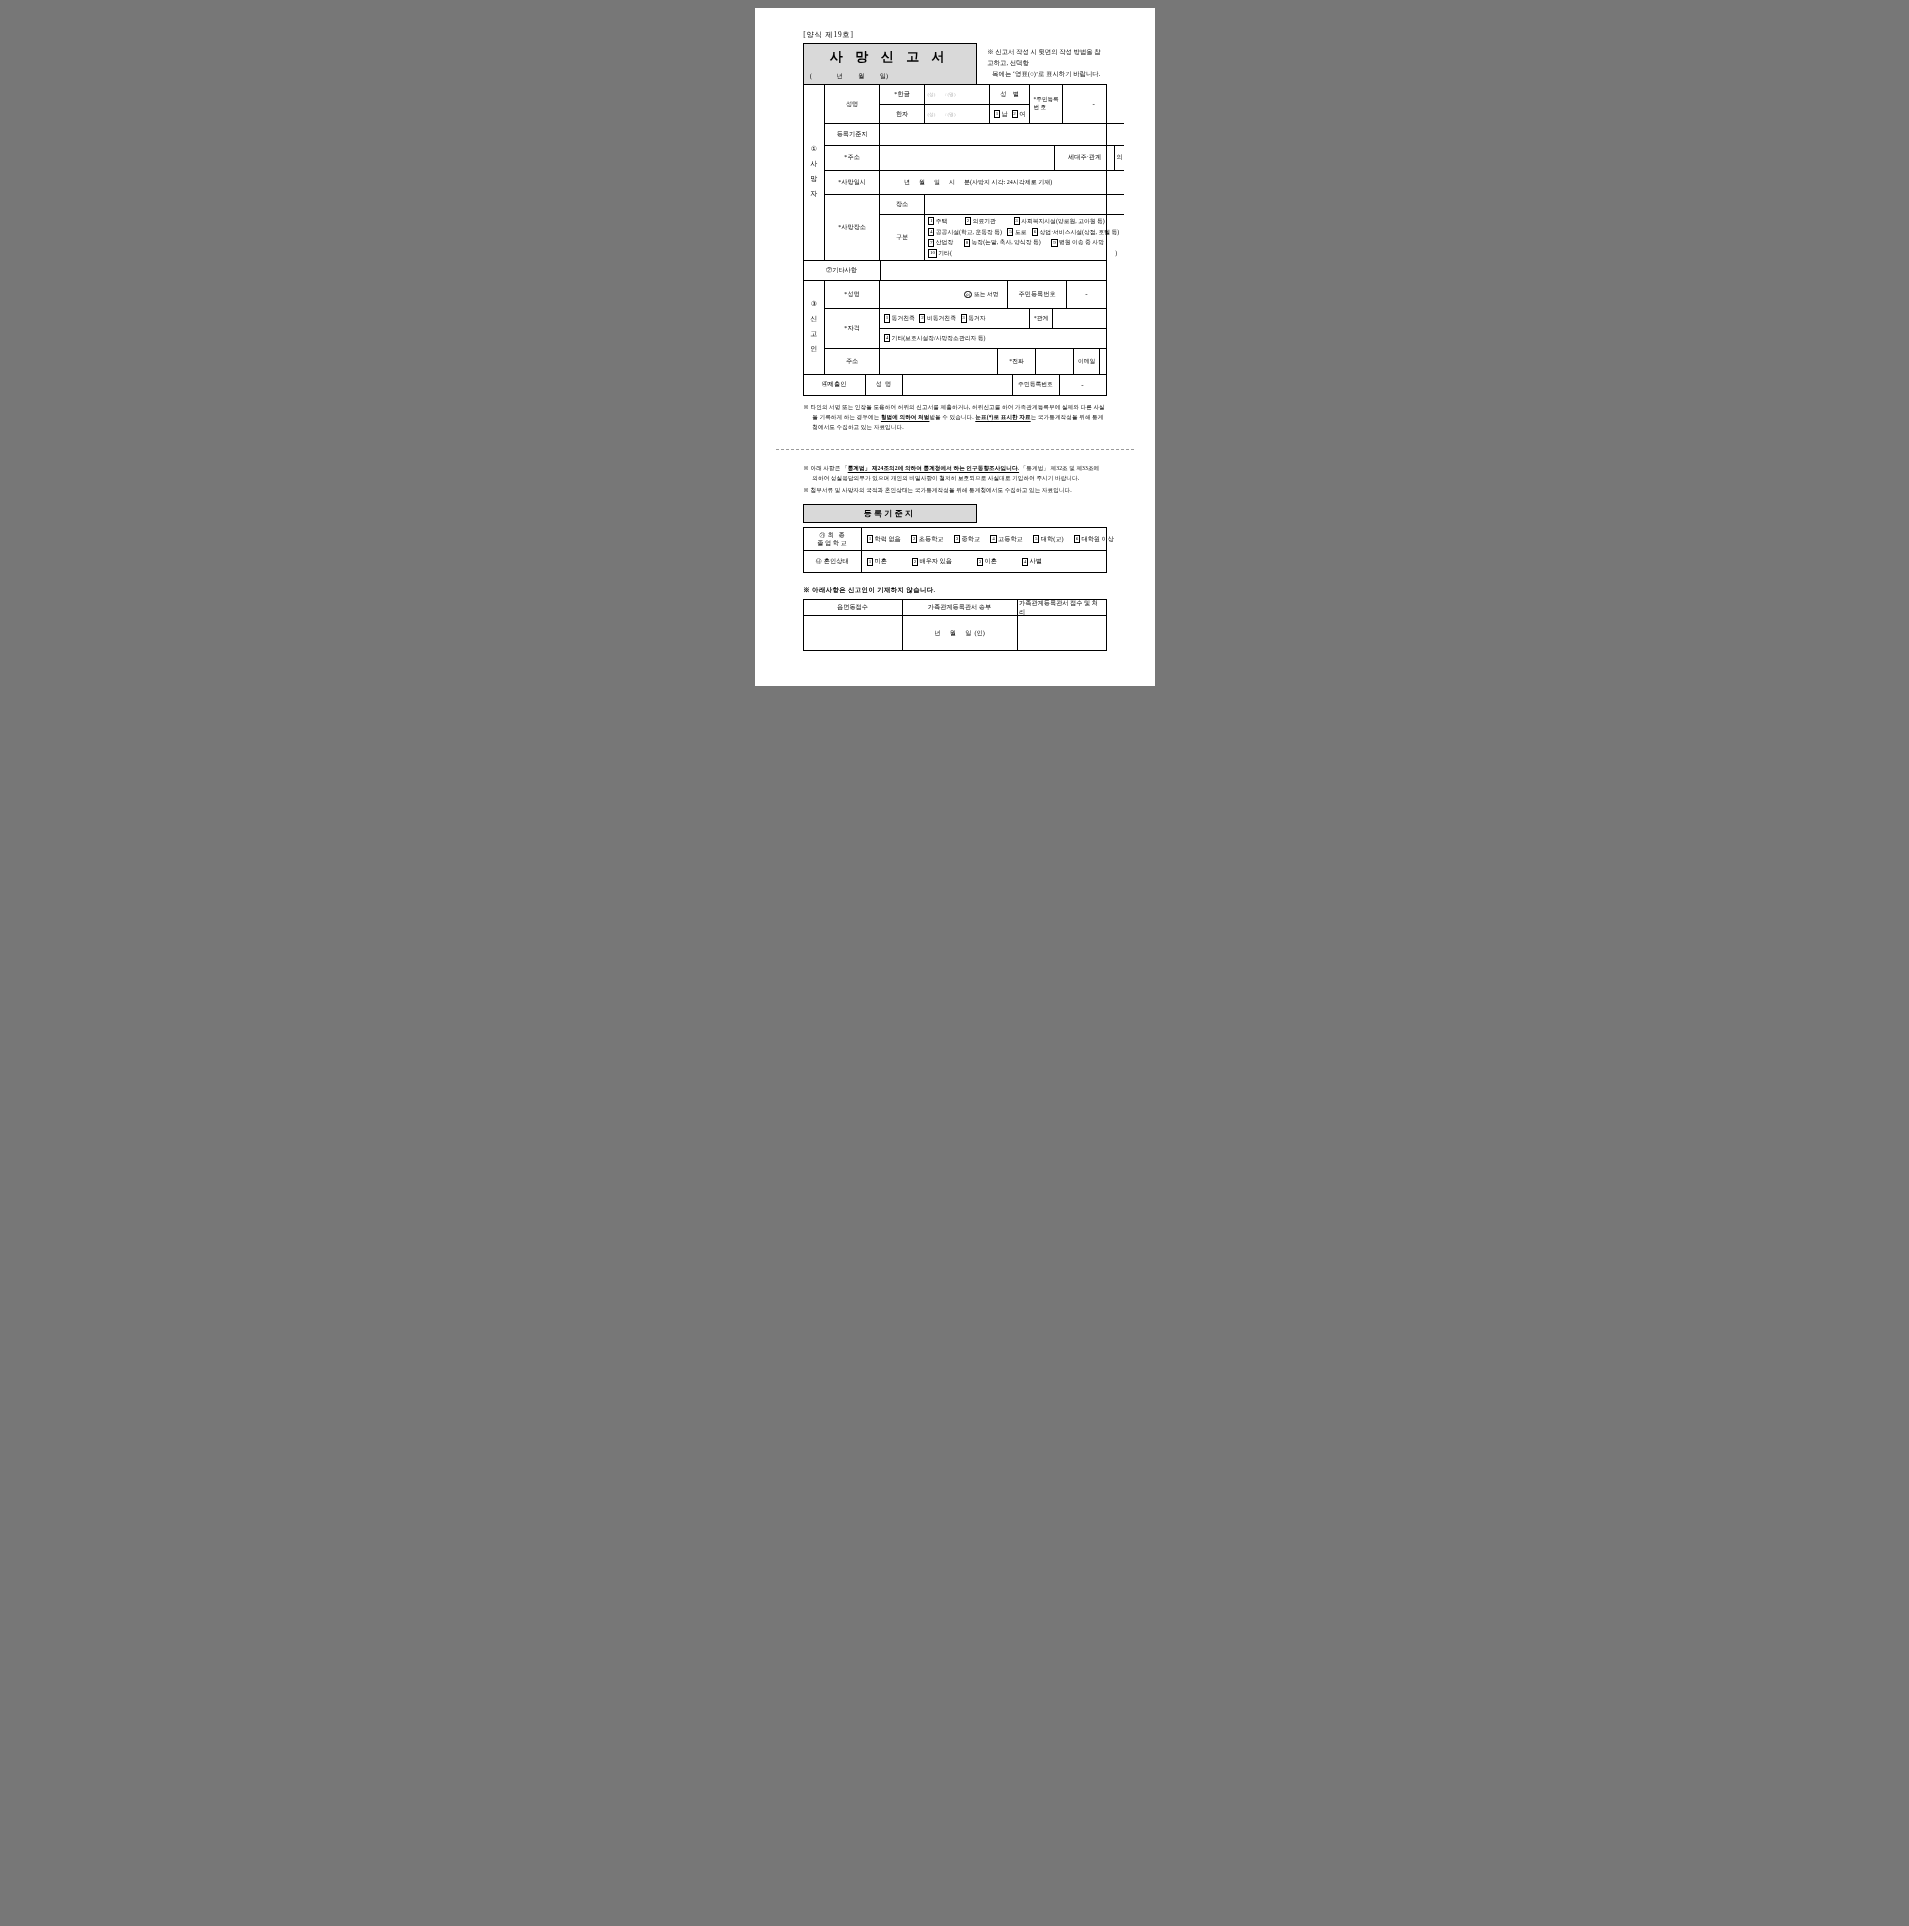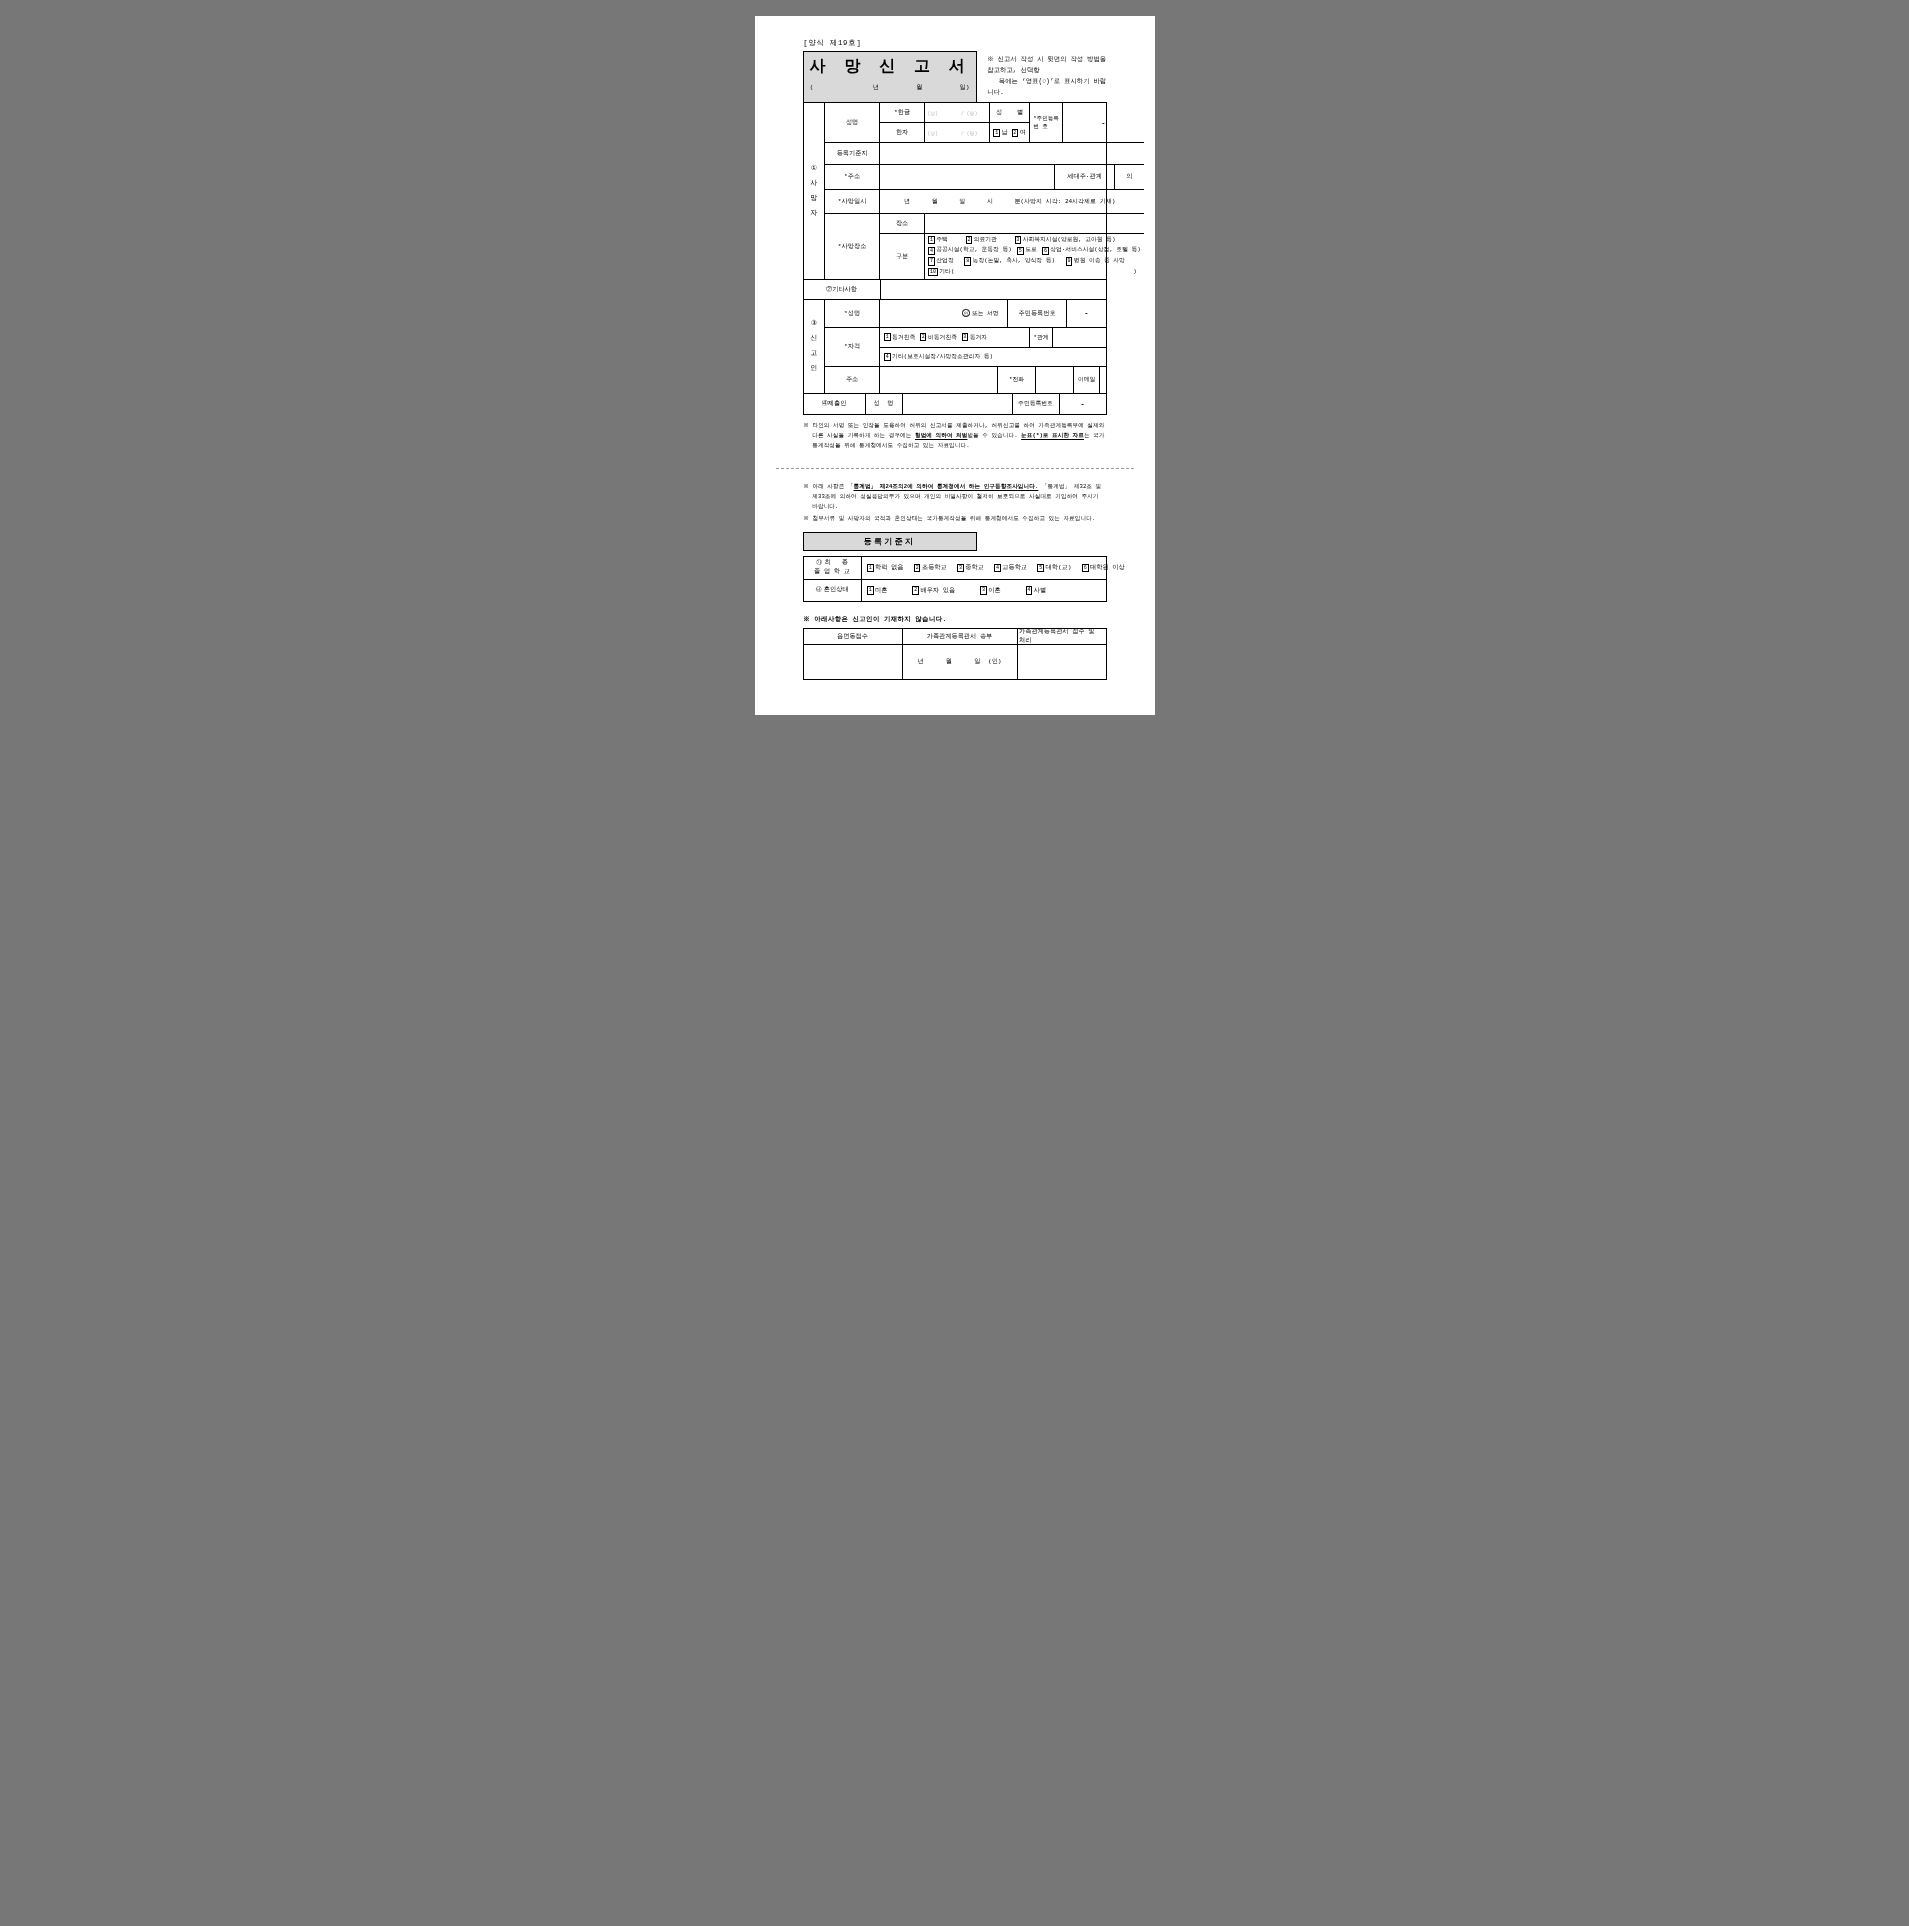--- a/index.html
+++ b/index.html
@@ -1,34 +1,34 @@
 <!DOCTYPE html>
 <html style="font-size:6.2px"><head>
 <meta charset="utf-8">
 <style>
   html,body { margin:0; padding:0; background:#777; }
   * { box-sizing:border-box; }
   .page {
-    width:400px; margin:16px auto; background:#ffffff;
+    width:400px; margin:8px auto; background:#ffffff;
     padding:22.3px 48px 35px 48px;
-    font-family:Liberation Mono, monospace;
+    font-family:Liberation Serif, serif;
     color:#000;
   }
   .pre { white-space:pre; }
   .prew { white-space:pre-wrap; }
   .prel { white-space:pre-line; }
 
   .form-no { font-size:7.3px; letter-spacing:0.8px; margin:0 0 3.1px 0.8px; }
 
   .titlebar { display:flex; align-items:stretch; }
   .title-box {
     flex:0 0 174px; border:1.5px solid #000; border-bottom:none;
     background:#d9d9d9; padding:3.9px 0 3.1px 0; text-align:center;
   }
-  .title { font-size:16px; font-weight:bold; letter-spacing:4.6px; }
+  .title { font-size:13px; font-weight:bold; letter-spacing:4.6px; }
   .title-date { font-size:6.2px; text-align:left; padding-left:6.2px; margin-top:5.4px; }
   .header-note {
     flex:1; display:flex; align-items:center;
     font-size:6.4px; line-height:1.75; padding:2.3px 0 3.9px 10.8px;
   }
 
   .formtable { border:1.2px solid #000; border-top-width:1.5px; }
   .row { display:flex; }
   .col { display:flex; flex-direction:column; flex:1; }
   .cell {

